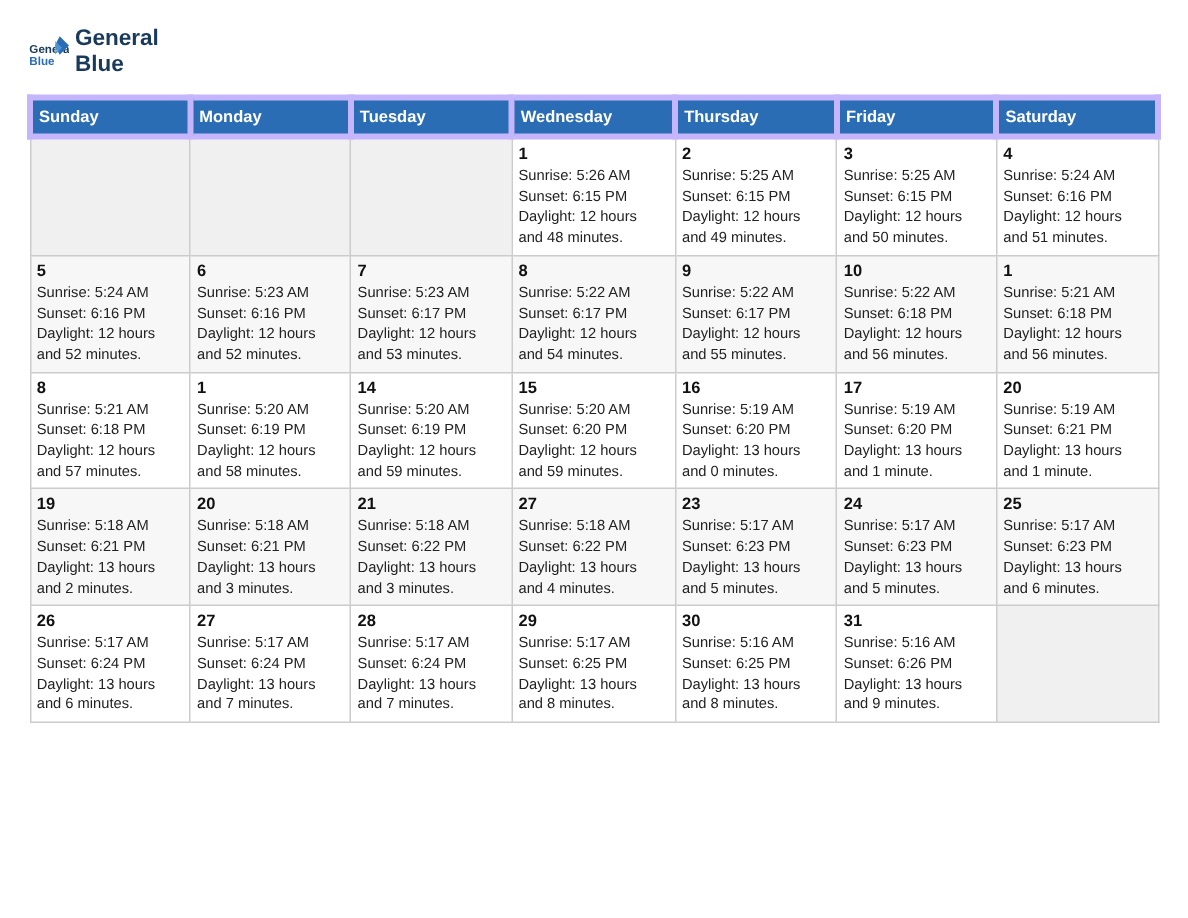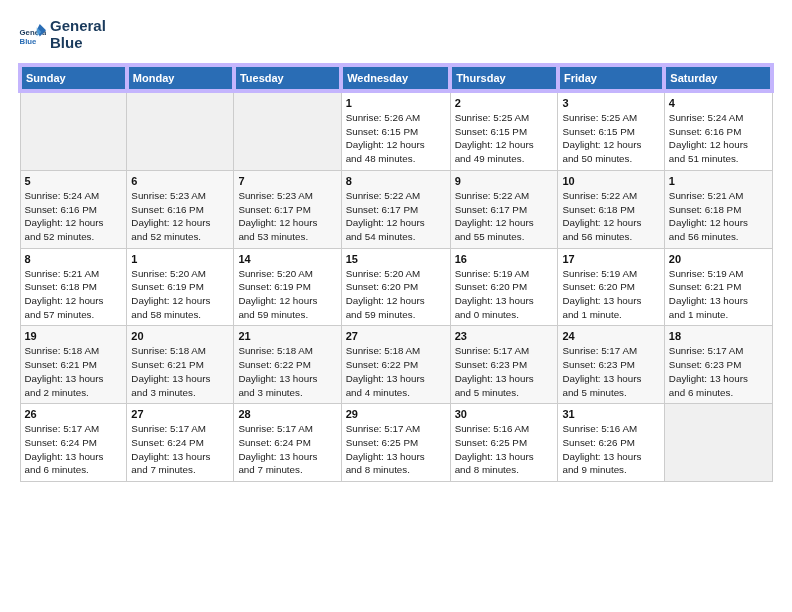--- a/index.html
+++ b/index.html
@@ -299,21 +299,21 @@
 and 5 minutes.</div>
           </td>
           <td>
             <div class="day-num">24</div>
             <div class="day-info" style="white-space: pre-line;">Sunrise: 5:17 AM
 Sunset: 6:23 PM
 Daylight: 13 hours
 and 5 minutes.</div>
           </td>
           <td>
-            <div class="day-num">18</div>
+            <div class="day-num">25</div>
             <div class="day-info" style="white-space: pre-line;">Sunrise: 5:17 AM
 Sunset: 6:23 PM
 Daylight: 13 hours
 and 6 minutes.</div>
           </td>
         </tr>
         <tr>
           <td>
             <div class="day-num">26</div>
             <div class="day-info" style="white-space: pre-line;">Sunrise: 5:17 AM

